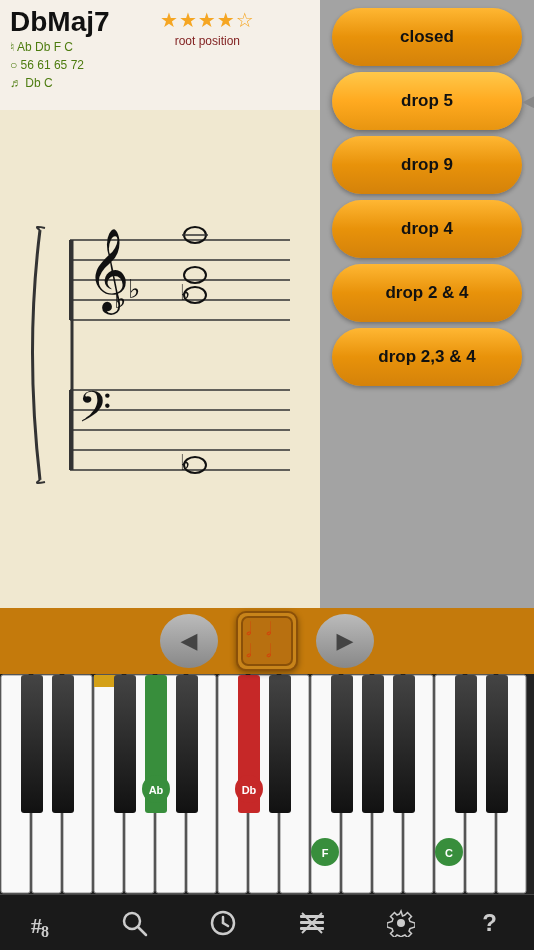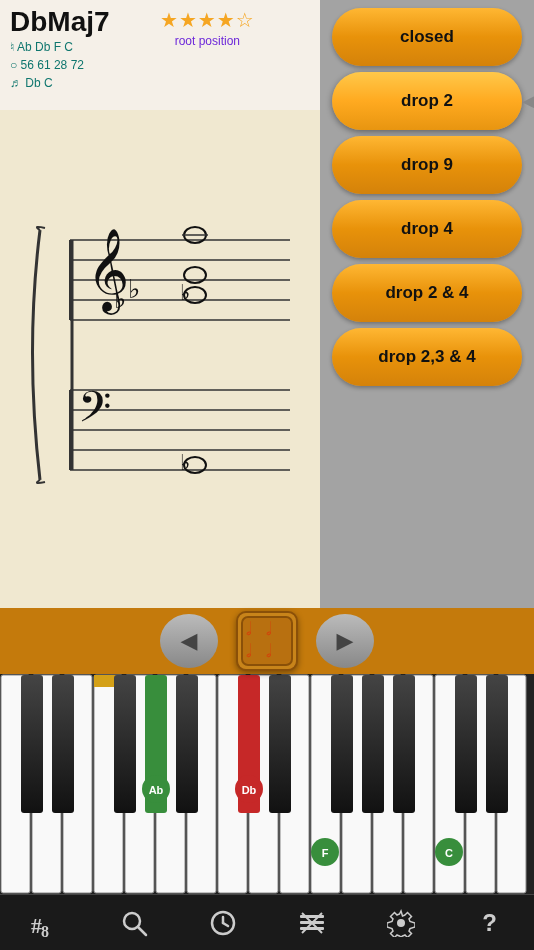--- a/index.html
+++ b/index.html
@@ -22,38 +22,38 @@
       padding: 8px 10px;
     }
     .chord-title {
       font-size: 28px;
       font-weight: bold;
       color: #111;
       line-height: 1;
     }
     .chord-notes {
       font-size: 12px;
-      color: #0f766e;
+      color: #4d7c0f;
       margin-top: 2px;
       line-height: 1.5;
     }
     .stars-area {
       position: absolute;
       top: 8px;
       left: 160px;
       text-align: center;
     }
     .stars {
       color: #f5a623;
       font-size: 20px;
       letter-spacing: 1px;
     }
     .root-position {
       font-size: 12px;
-      color: #6d28d9;
+      color: #7f1d1d;
       margin-top: 2px;
     }
 
     
     .right-panel {
       position: absolute;
       top: 0; right: 0;
       width: 214px;
       height: 650px;
       background: #a3a3a3;
@@ -131,35 +131,35 @@
       justify-content: center;
     }
   </style>
 </head>
 <body>
 
 <div class="header">
   <div class="chord-title">DbMaj7</div>
   <div class="chord-notes">
     <div>♮ Ab  Db  F  C</div>
-    <div>○ 56  61  28  72</div>
+    <div>○ 56  61  65  72</div>
     <div>♬ Db  C</div>
   </div>
   <div class="stars-area">
     <div class="stars" style="color:#f5a623; font-size:20px;">★★★★☆</div>
     <div class="root-position">root position</div>
   </div>
 </div>
 
 <div class="right-panel">
   <button class="voicing-btn">
     <span>closed</span>
   </button>
   <button class="voicing-btn active">
-    <span>drop 2</span>
+    <span>drop 5</span>
     <span class="arrow-right">◀</span>
   </button>
   <button class="voicing-btn">
     <span>drop 9</span>
   </button>
   <button class="voicing-btn">
     <span>drop 4</span>
   </button>
   <button class="voicing-btn">
     <span>drop 2 &amp; 4</span>

